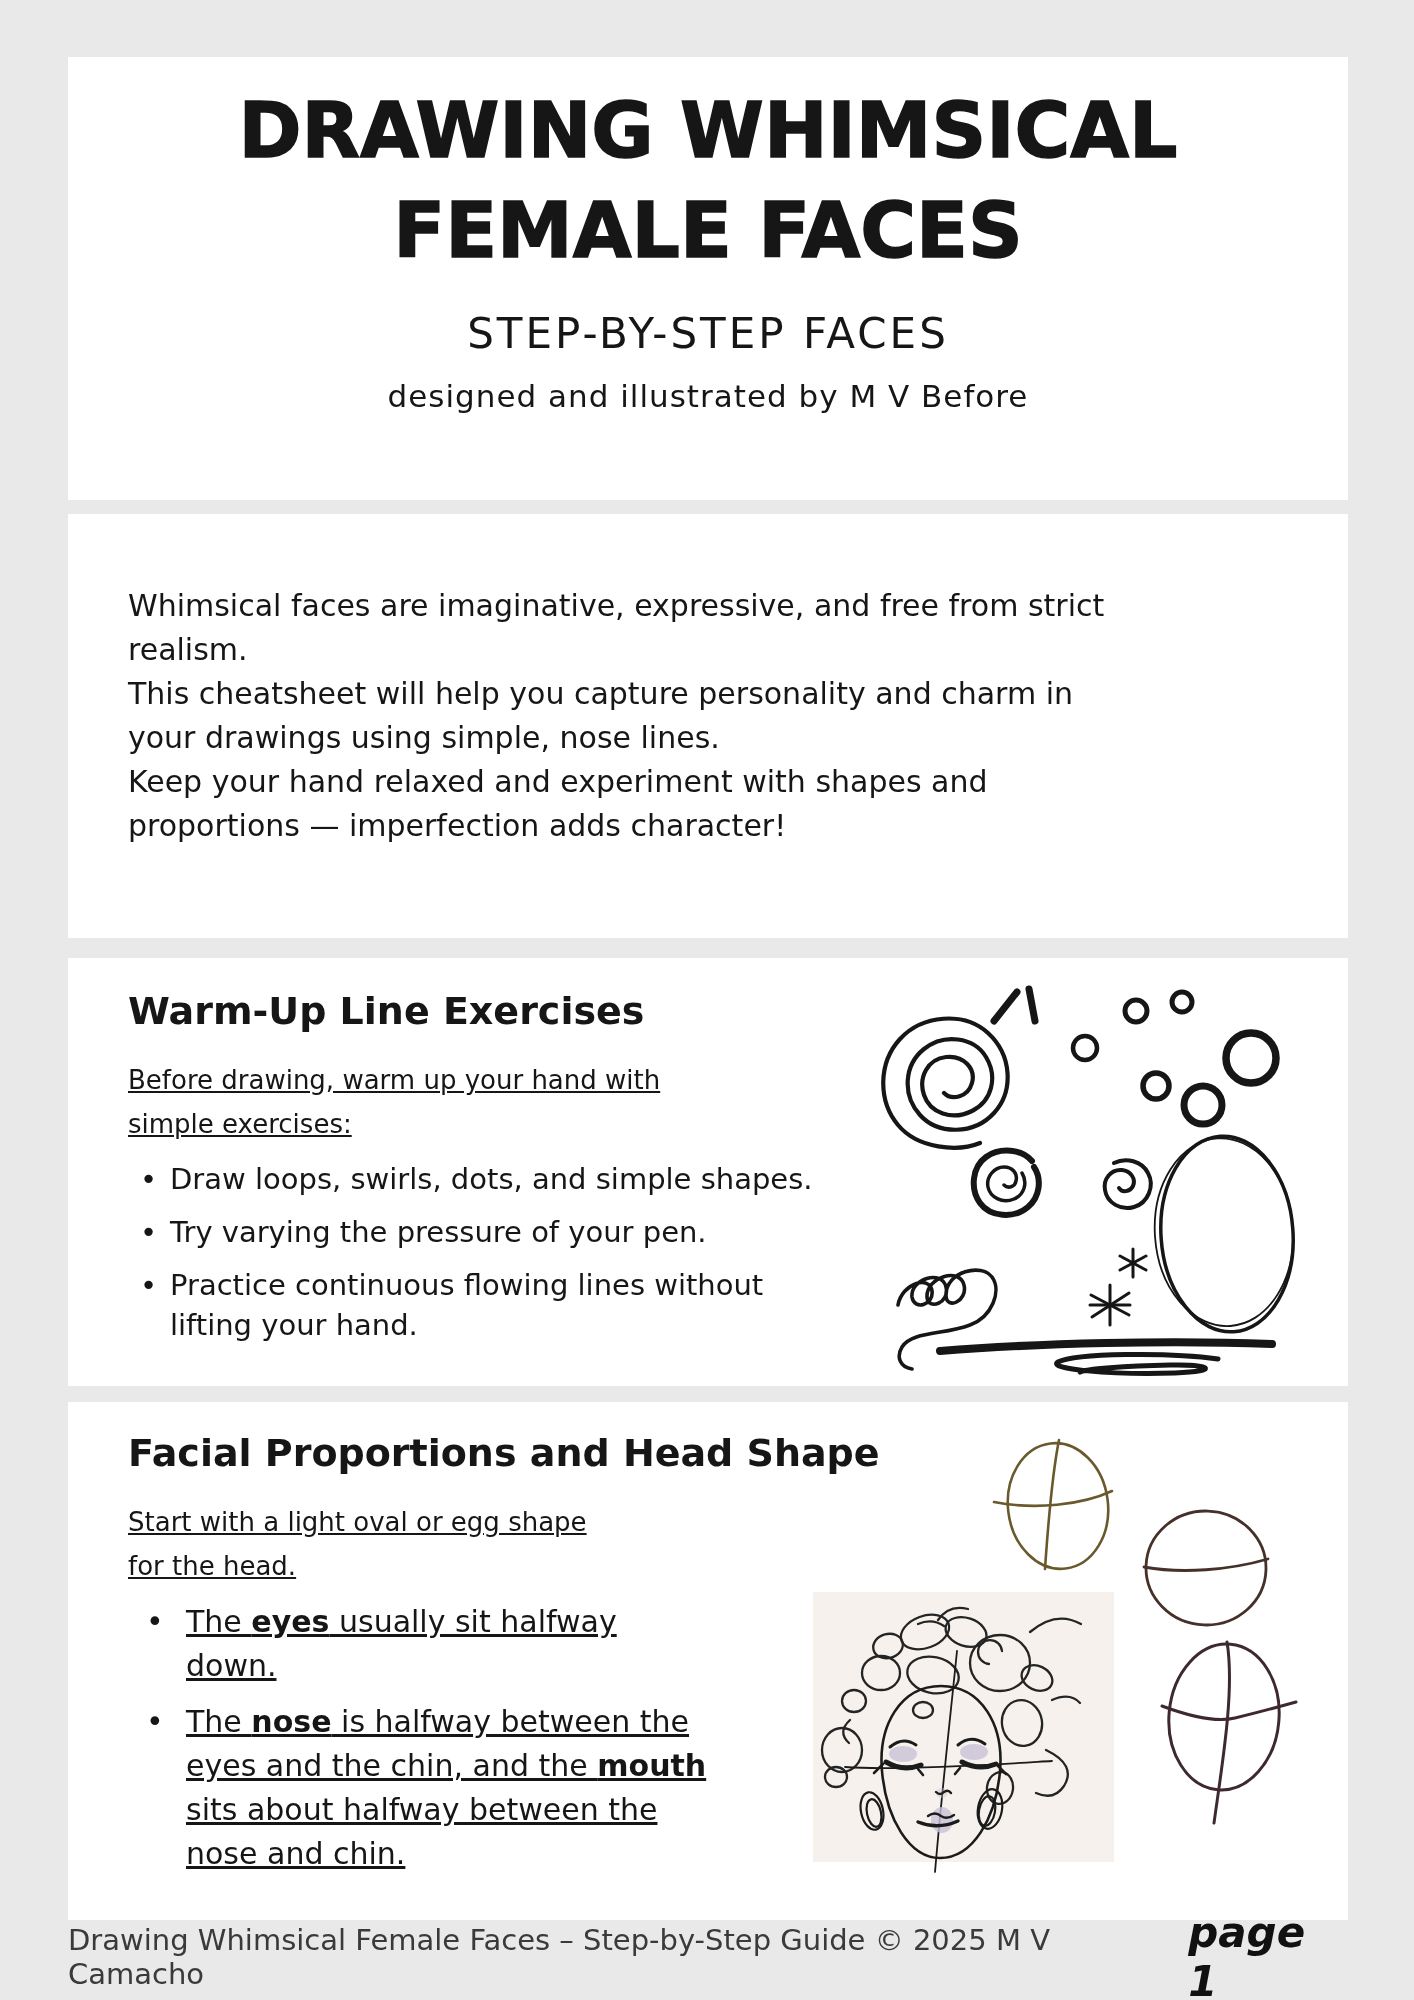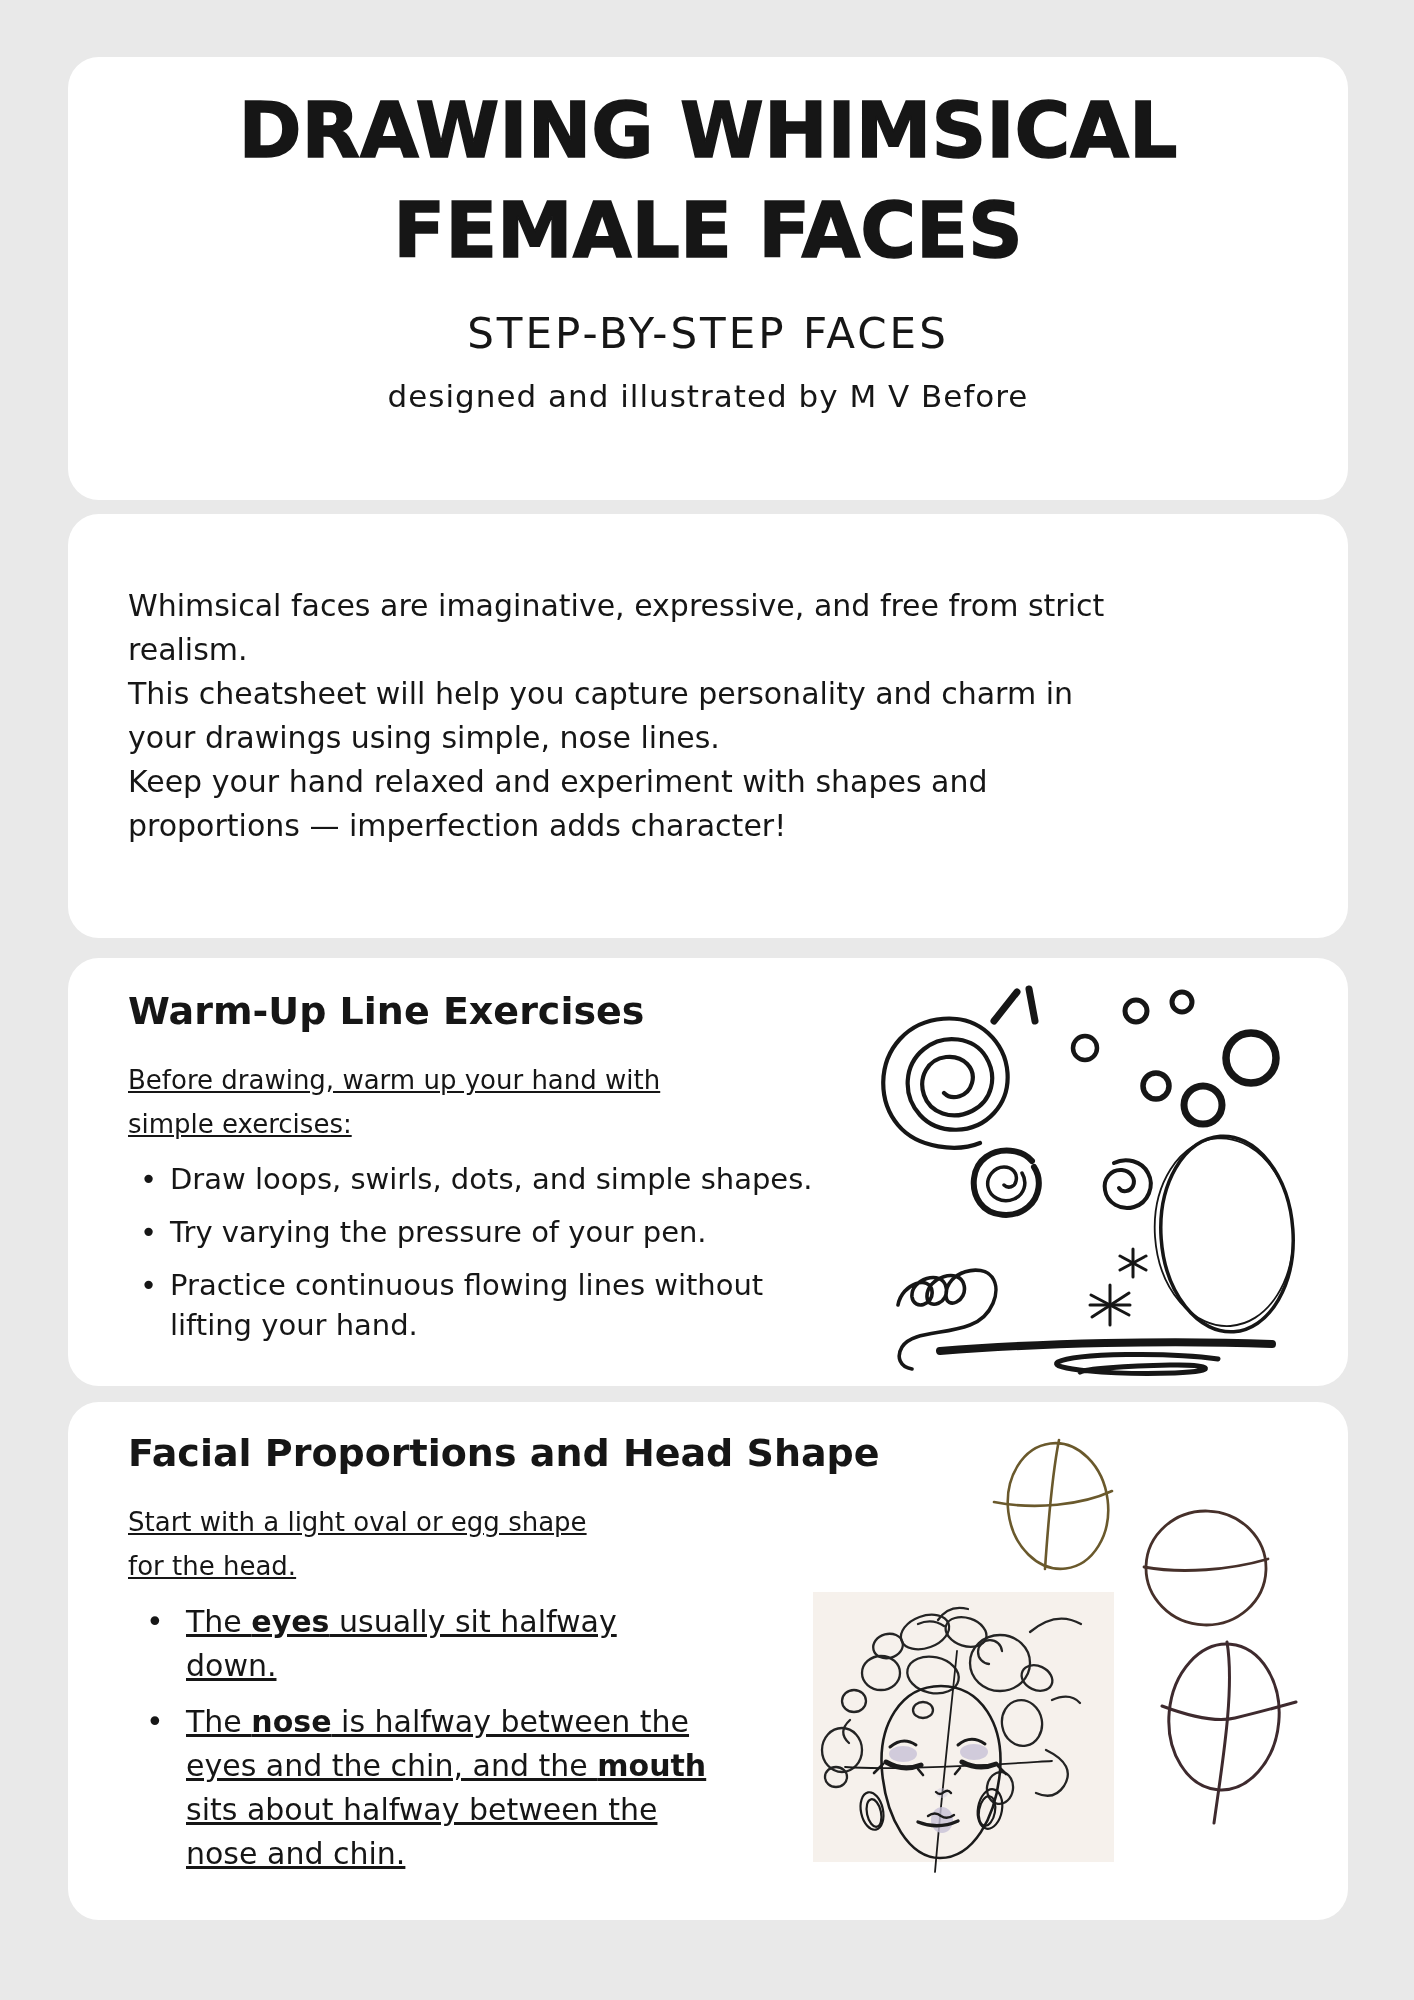--- a/index.html
+++ b/index.html
@@ -1,18 +1,18 @@
 <!DOCTYPE html>
 <html><head>
 <meta charset="utf-8">
 <style>
   html,body{margin:0;padding:0;background:#e9e9e9;}
   .page{position:relative;width:1414px;height:2000px;background:#e9e9e9;overflow:hidden;
         font-family:"DejaVu Sans","Liberation Sans",sans-serif;color:#161616;}
-  .card{position:absolute;left:68px;width:1280px;background:#ffffff;box-sizing:border-box;border-radius:31px;}
+  .card{position:absolute;left:68px;width:1280px;background:#ffffff;box-sizing:border-box;}
 
   
   .card1{top:57px;height:443px;display:flex;flex-direction:column;align-items:center;}
   .title{margin-top:24px;font-size:76px;line-height:100px;font-weight:bold;
          -webkit-text-stroke:1.5px #161616;text-align:center;white-space:pre-line;}
   .subtitle{margin-top:28px;font-size:42px;letter-spacing:3px;}
   .byline{margin-top:20px;font-size:31px;letter-spacing:1px;}
 
   
   .card2{top:514px;height:424px;padding:46px 60px 0;}
@@ -202,14 +202,18 @@
       <ellipse cx="416" cy="148" rx="60" ry="57" transform="rotate(2 416 148)"></ellipse>
       <path d="M354 147 C392 154 440 150 478 139"></path>
     </g>
     <g fill="none" stroke="#3e2a2e" stroke-width="3" stroke-linecap="round">
       <ellipse cx="434" cy="297" rx="55" ry="73" transform="rotate(5 434 297)"></ellipse>
       <path d="M372 286 Q420 304 445 298 T506 282"></path>
       <path d="M437 222 C445 270 432 345 424 403"></path>
     </g>
   </svg>
 
+  <div class="footer">
+    <div class="footer-credit">Drawing Whimsical Female Faces – Step-by-Step Guide © 2025 M V Camacho</div>
+    <div class="page-number">page 1</div>
+  </div>
 
 </div>
 
 </body></html>

